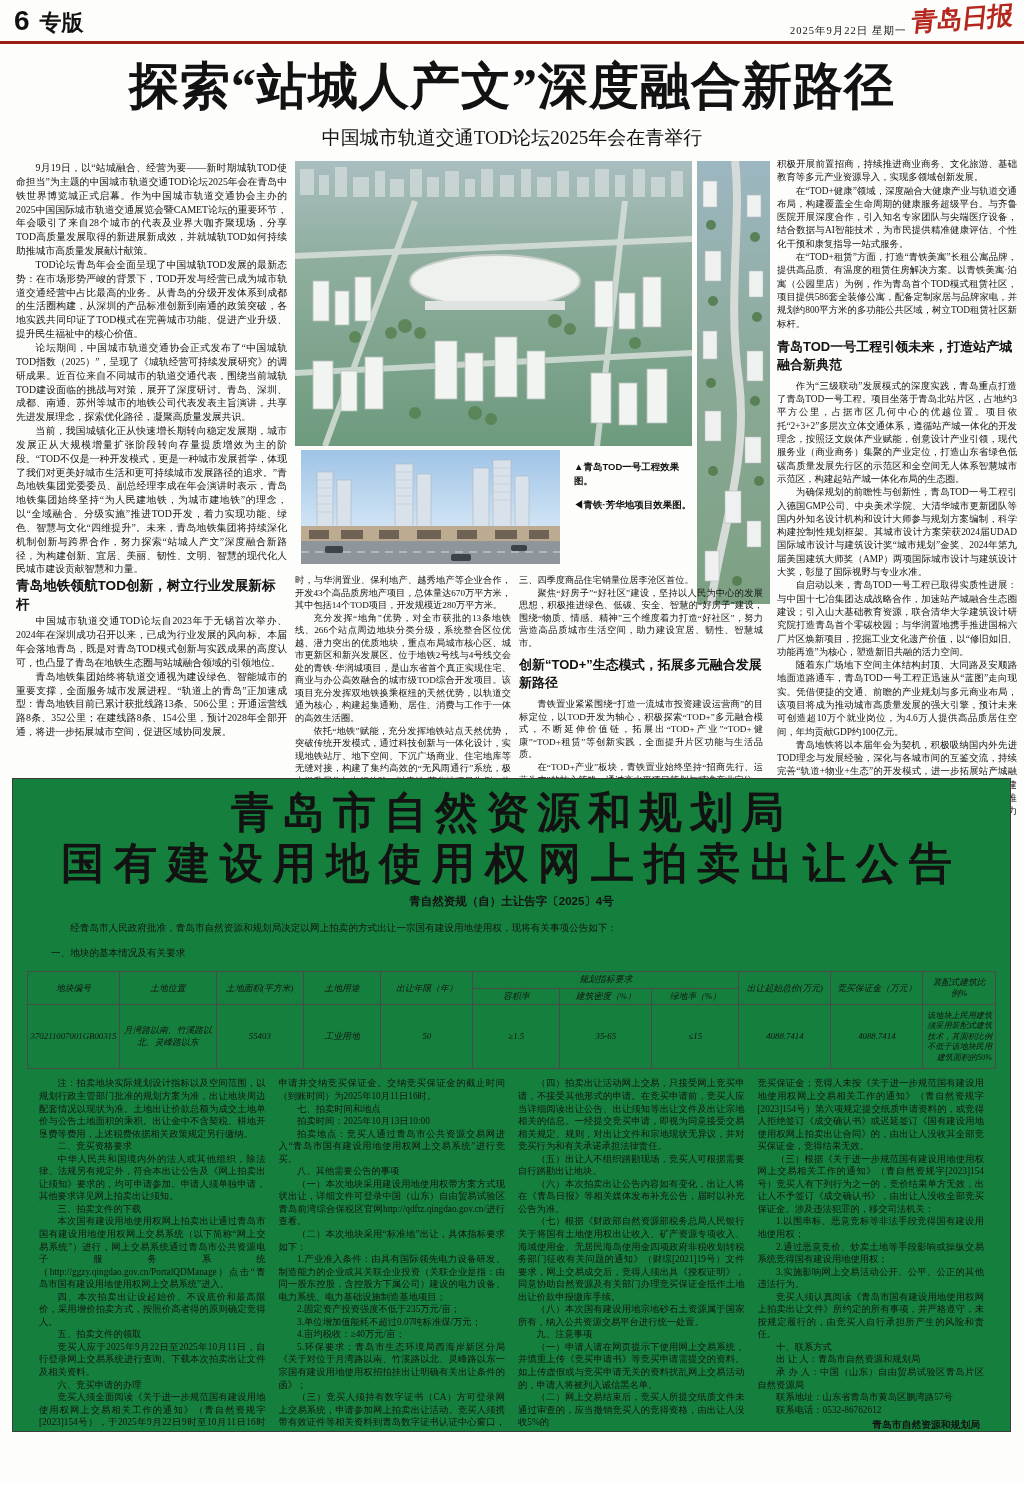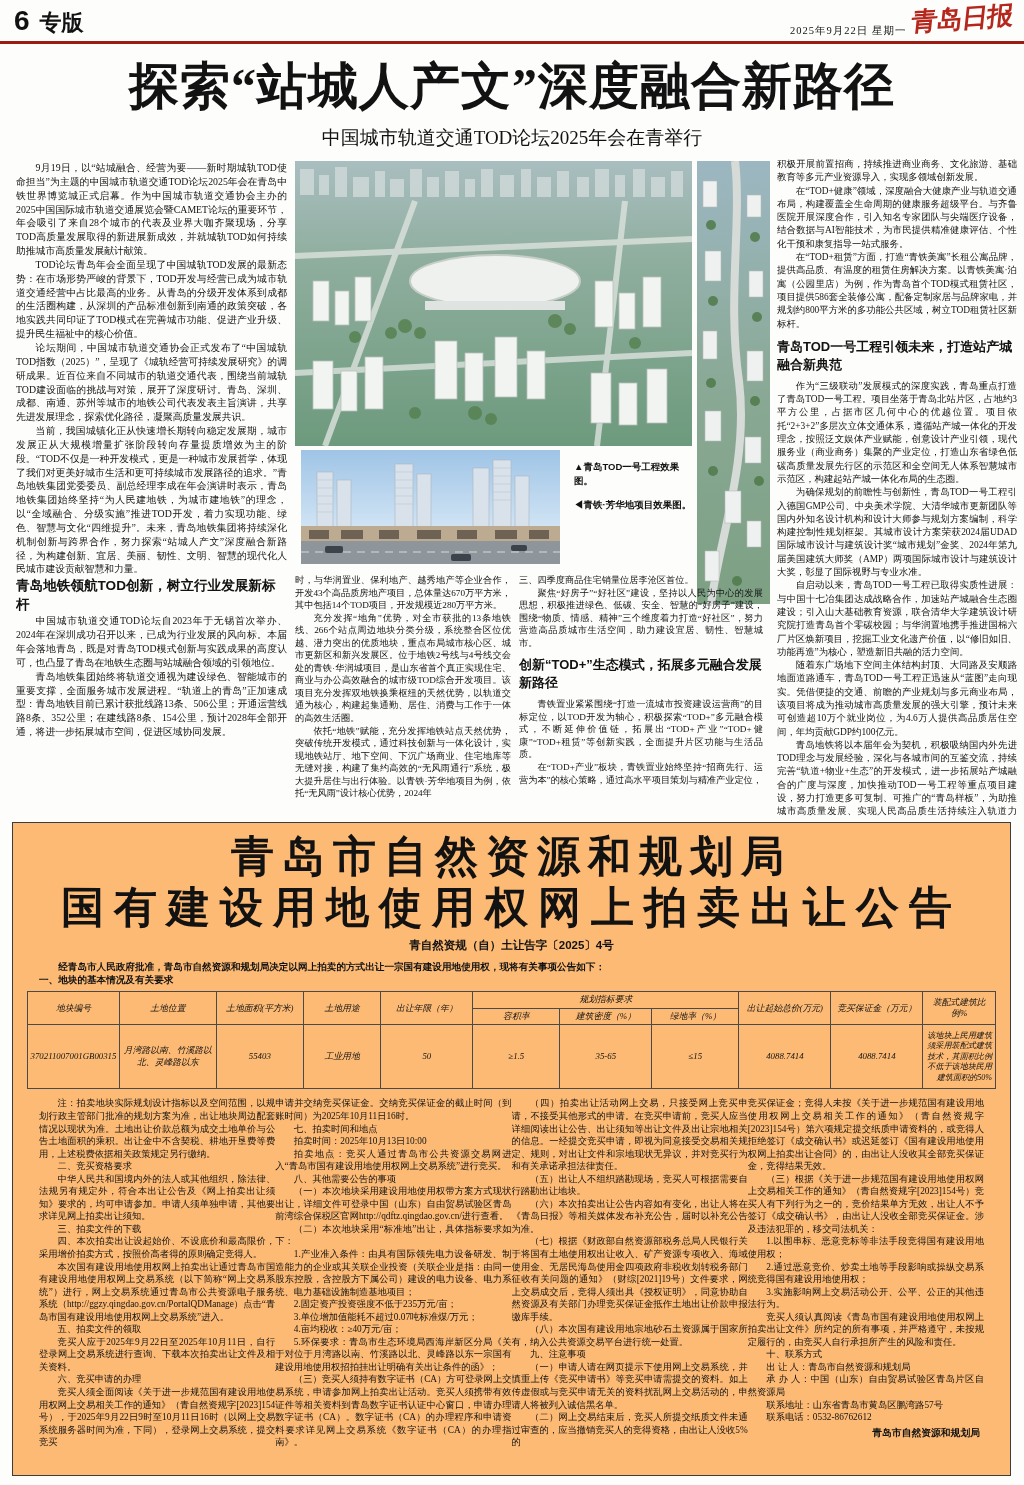--- a/index.html
+++ b/index.html
@@ -25,35 +25,35 @@
   .colM2{left:519px;top:574px;width:244px;height:241px;font-size:9.2px;line-height:12.55px;}
   .colR{left:777px;top:158px;width:240px;height:658px;font-size:9.4px;line-height:13.3px;}
   .subhead{font-family:"Liberation Sans",sans-serif;font-weight:bold;font-size:13.6px;line-height:19px;
            text-indent:4.2em;text-align:left;margin:9px 0 8px;}
   .colM2 .subhead,.colR .subhead{font-size:13px;line-height:18px;text-indent:3.2em;margin:7px 0 6px;}
   .img-abs{position:absolute;display:block;}
   .captions{position:absolute;left:574px;top:460px;width:122px;font-family:"Liberation Sans",sans-serif;
             font-weight:bold;font-size:9.5px;line-height:13.5px;}
   .captions .cap{margin:0 0 11px 0;}
   
-  .notice{position:absolute;left:12px;top:822px;width:999px;height:654px;border:1.5px solid #3c3c3c;
-          background:#fdba74;overflow:hidden;}
+  .notice{position:absolute;left:12px;top:778px;width:999px;height:654px;border:1.5px solid #3c3c3c;
+          background:#15803d;overflow:hidden;}
   .ntitle{text-align:center;font-family:"Liberation Sans",sans-serif;font-weight:900;}
   .nt1{font-size:43px;line-height:50px;letter-spacing:8px;margin-top:8px;}
   .nt2{font-size:43px;line-height:52px;letter-spacing:10px;}
   .docno{text-align:center;font-weight:bold;font-size:11.5px;margin-top:5px;font-family:"Liberation Sans",sans-serif;}
   .nintro{margin:7px 26px 0;font-size:9.6px;line-height:13.2px;}
-  .nintro p{margin:0;font-weight:bold;}
+  .nintro p{margin:12px;}
   .nintro .ind{text-indent:2em;}
   .ntablewrap{margin:5px 14px 0;}
   table.land{width:100%;border-collapse:collapse;table-layout:fixed;font-size:8.8px;}
   table.land th,table.land td{border:1px solid #4a4a4a;text-align:center;vertical-align:middle;
         padding:2px 2px;font-weight:normal;line-height:11.5px;font-style:italic;}
   table.land .prefab{font-size:8.1px;line-height:10.5px;text-align:right;padding:2px 3px;}
-  .nbody{display:flex;margin:8px 26px 0;height:352px;overflow:hidden;
+  .nbody{display:flex;gap:13px;margin:8px 26px 0;height:352px;overflow:hidden;
          font-size:9.3px;line-height:12.55px;text-align:justify;}
   .ncol{flex:1;overflow:hidden;}
   .ncol p{margin:0;text-indent:2em;}
   .ncol p.cont{text-indent:0;}
   .ncol p.sig{text-align:right;text-indent:0;font-weight:bold;font-family:"Liberation Sans",sans-serif;
               font-size:9.8px;padding-right:4px;margin-top:3px;}
 </style>
 </head>
 <body>
 
@@ -317,22 +317,22 @@
         </tbody>
       </table>
     </div>
 
     <div class="nbody" data-name="notice-body">
       <div class="ncol" data-name="notice-column-1">
         <p data-name="notice-paragraph">注：拍卖地块实际规划设计指标以及空间范围，以规划行政主管部门批准的规划方案为准，出让地块周边配套情况以现状为准。土地出让价款总额为成交土地单价与公告土地面积的乘积。出让金中不含契税、耕地开垦费等费用，上述税费依据相关政策规定另行缴纳。</p>
         <p data-name="notice-paragraph">二、竞买资格要求</p>
         <p data-name="notice-paragraph">中华人民共和国境内外的法人或其他组织，除法律、法规另有规定外，符合本出让公告及《网上拍卖出让须知》要求的，均可申请参加。申请人须单独申请，其他要求详见网上拍卖出让须知。</p>
         <p data-name="notice-paragraph">三、拍卖文件的下载</p>
+        <p data-name="notice-paragraph">本次国有建设用地使用权网上拍卖出让通过青岛市国有建设用地使用权网上交易系统（以下简称“网上交易系统”）进行，网上交易系统通过青岛市公共资源电子服务系统（http://ggzy.qingdao.gov.cn/PortalQDManage）点击“青岛市国有建设用地使用权网上交易系统”进入。</p>
         <p data-name="notice-paragraph">四、本次拍卖出让设起始价、不设底价和最高限价，采用增价拍卖方式，按照价高者得的原则确定竞得人。</p>
-        <p data-name="notice-paragraph">本次国有建设用地使用权网上拍卖出让通过青岛市国有建设用地使用权网上交易系统（以下简称“网上交易系统”）进行，网上交易系统通过青岛市公共资源电子服务系统（http://ggzy.qingdao.gov.cn/PortalQDManage）点击“青岛市国有建设用地使用权网上交易系统”进入。</p>
         <p data-name="notice-paragraph">五、拍卖文件的领取</p>
         <p data-name="notice-paragraph">竞买人应于2025年9月22日至2025年10月11日，自行登录网上交易系统进行查询、下载本次拍卖出让文件及相关资料。</p>
         <p data-name="notice-paragraph">六、竞买申请的办理</p>
         <p data-name="notice-paragraph">竞买人须全面阅读《关于进一步规范国有建设用地使用权网上交易相关工作的通知》（青自然资规字[2023]154号），于2025年9月22日9时至10月11日16时（以网上交易系统服务器时间为准，下同），登录网上交易系统，提交竞买</p>
       </div>
       <div class="ncol" data-name="notice-column-2">
         <p class="cont" data-name="notice-paragraph">申请并交纳竞买保证金。交纳竞买保证金的截止时间（到账时间）为2025年10月11日16时。</p>
         <p data-name="notice-paragraph">七、拍卖时间和地点</p>
         <p data-name="notice-paragraph">拍卖时间：2025年10月13日10:00</p>
         <p data-name="notice-paragraph">拍卖地点：竞买人通过青岛市公共资源交易网进入“青岛市国有建设用地使用权网上交易系统”进行竞买。</p>

